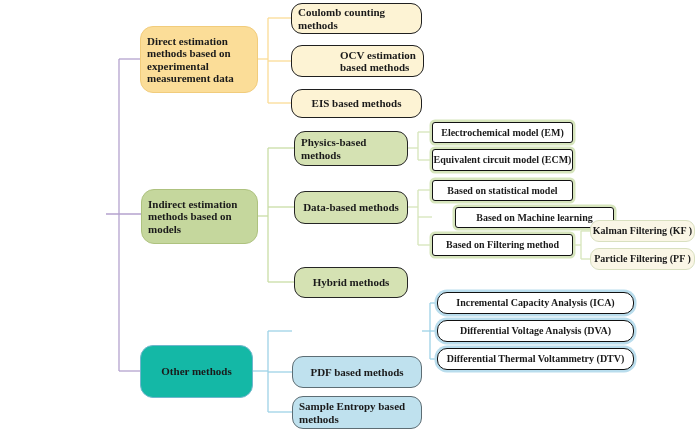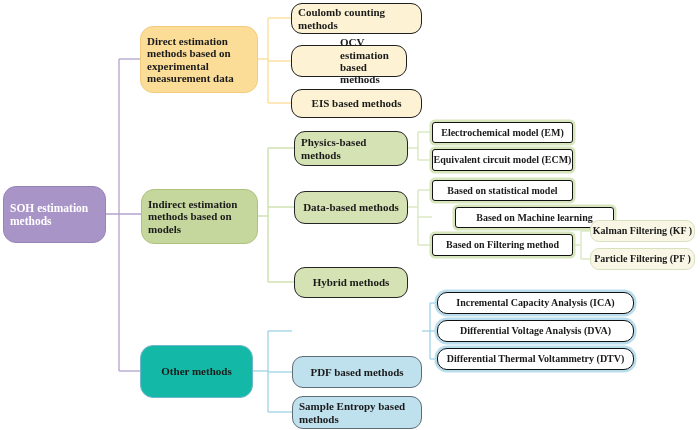--- a/index.html
+++ b/index.html
@@ -81,28 +81,27 @@
       <path d="M268 372 H292"></path>
       <path d="M268 412 H292"></path>
       <path d="M422 331 H430"></path>
       <path d="M430 303 V359"></path>
       <path d="M430 303 H437"></path>
       <path d="M430 331 H437"></path>
       <path d="M430 359 H437"></path>
     </g>
   </svg>
 
-  <div class="box n-root" style="left:3px;top:186px;width:103px;height:57px;">SOH estimation methods</div>
 
   <div class="box n-yellow" style="left:140px;top:26px;width:118px;height:67px;">Direct estimation methods based on experimental measurement data</div>
   <div class="box n-green" style="left:141px;top:189px;width:117px;height:55px;">Indirect estimation methods based on models</div>
   <div class="box n-blue" style="left:140px;top:345px;width:113px;height:53px;">Other methods</div>
 
   <div class="box n-cream" style="left:291px;top:3px;width:131px;height:31px;">Coulomb counting methods</div>
-  <div class="box n-cream" style="left:291px;top:45px;width:116px;height:32px;padding-left:48px;">OCV estimation based methods</div>
+  <div class="box n-cream" style="left:291px;top:45px;width:133px;height:32px;padding-left:48px;">OCV estimation based methods</div>
   <div class="box n-cream" style="left:291px;top:89px;width:131px;height:29px;">EIS based methods</div>
 
   <div class="box n-greenlite" style="left:294px;top:131px;width:114px;height:35px;">Physics-based methods</div>
   <div class="box n-greenlite" style="left:294px;top:191px;width:114px;height:33px;">Data-based methods</div>
   <div class="box n-greenlite" style="left:294px;top:267px;width:114px;height:31px;">Hybrid methods</div>
 
   <div class="box n-white-g" style="left:432px;top:122px;width:141px;height:21px;">Electrochemical model (EM)</div>
   <div class="box n-white-g" style="left:432px;top:149px;width:141px;height:22px;">Equivalent circuit model (ECM)</div>
 
   <div class="box n-white-g" style="left:432px;top:180px;width:141px;height:21px;">Based on statistical model</div>

